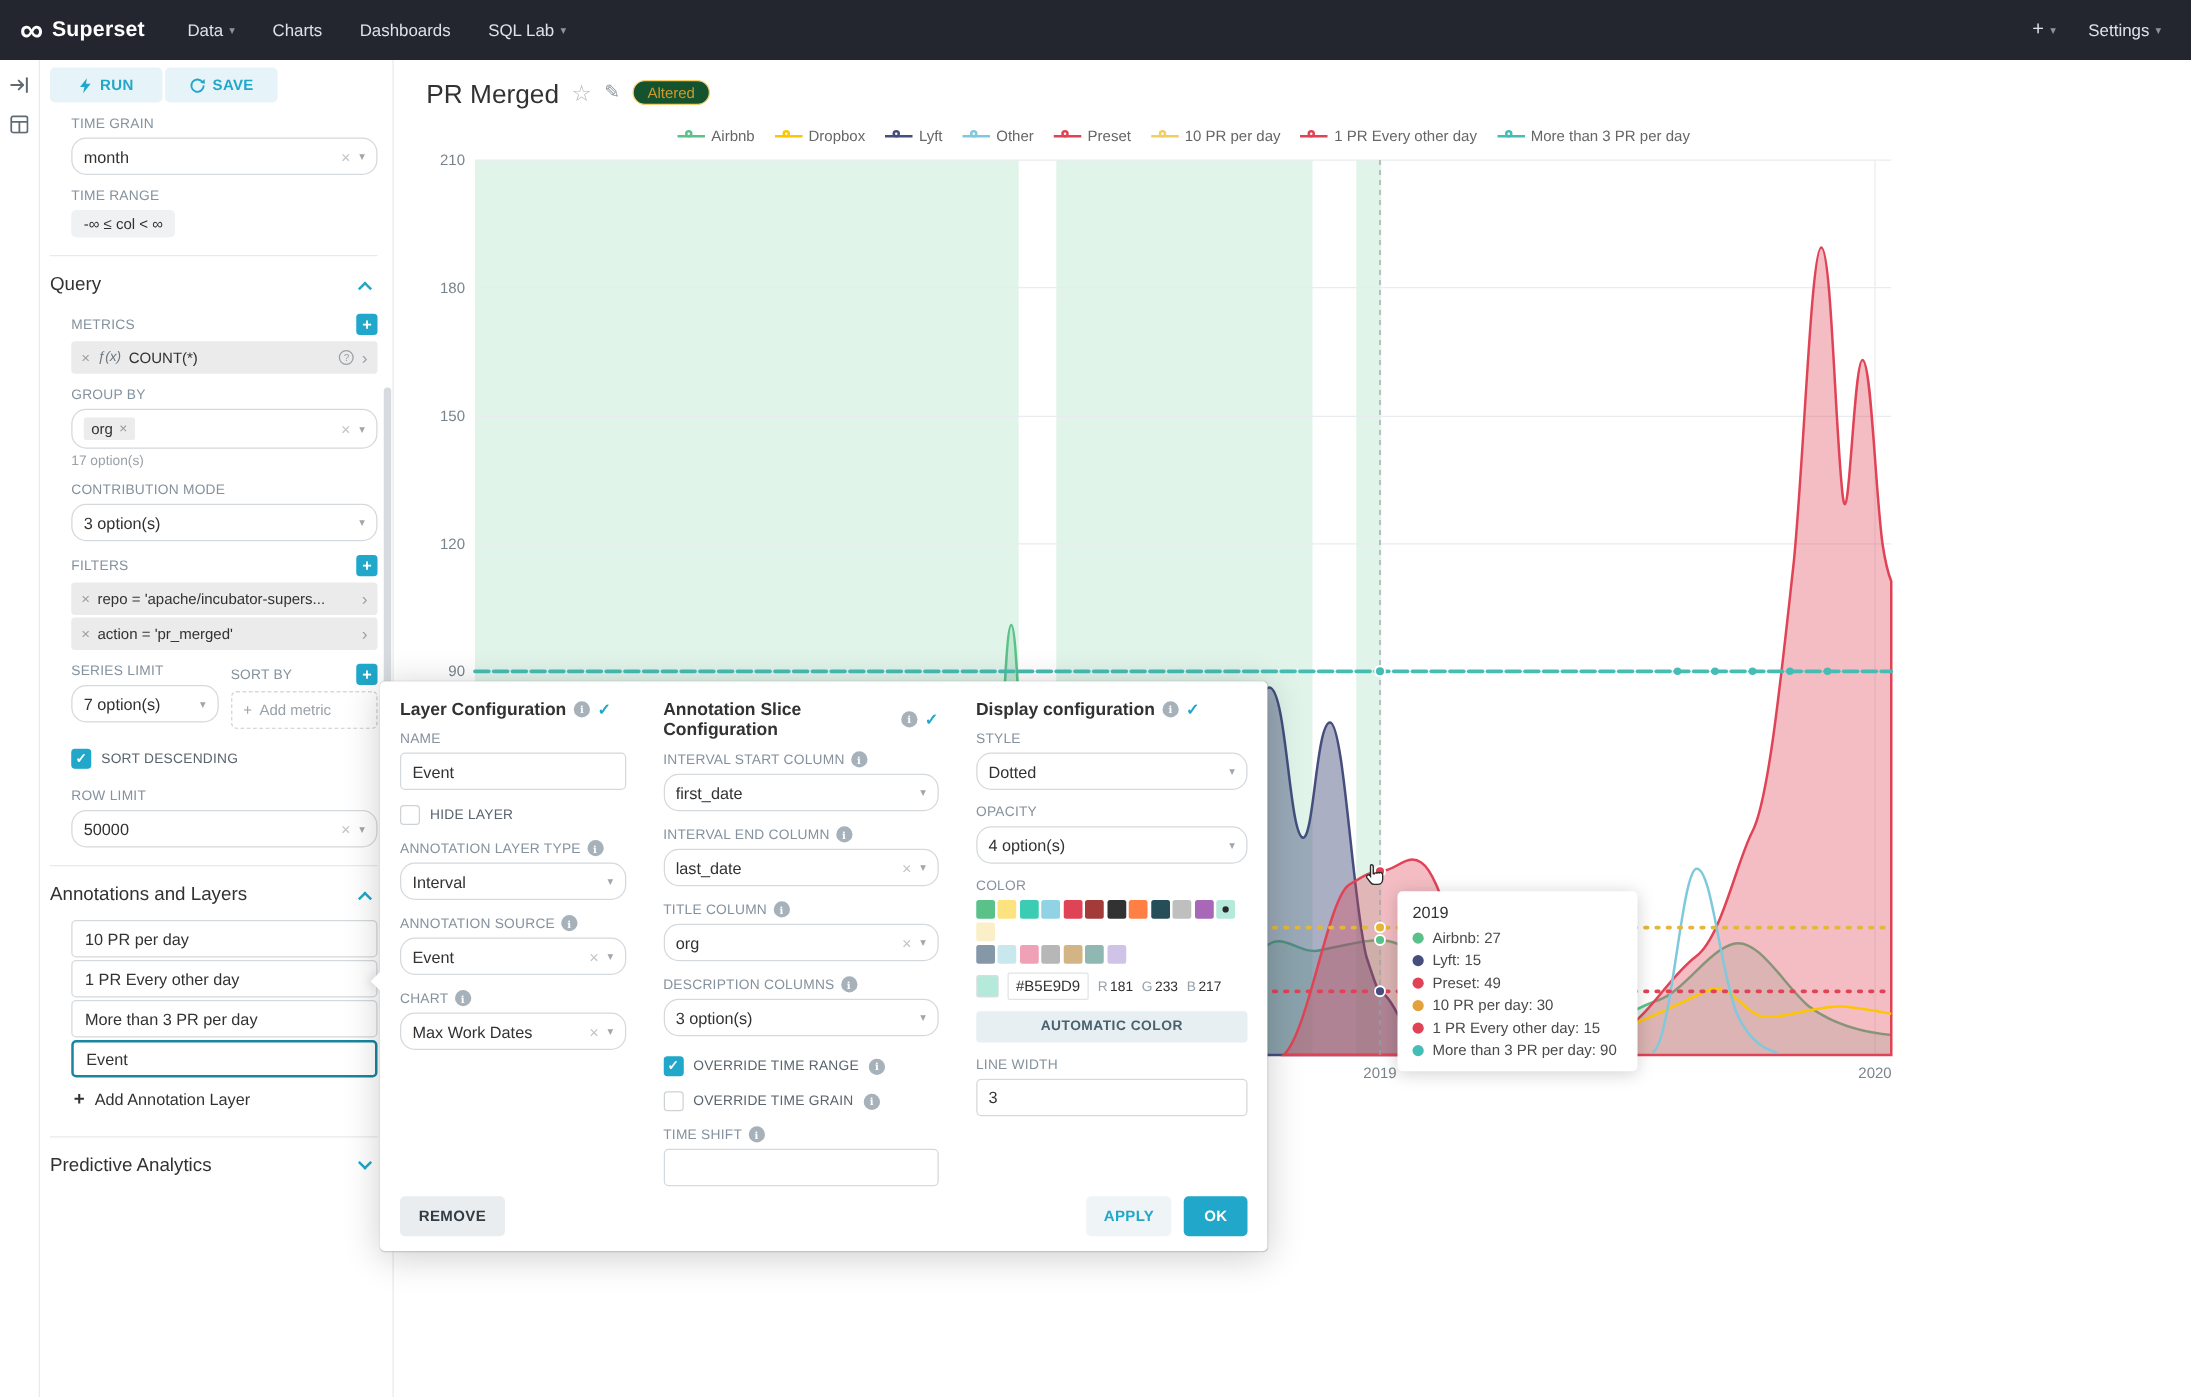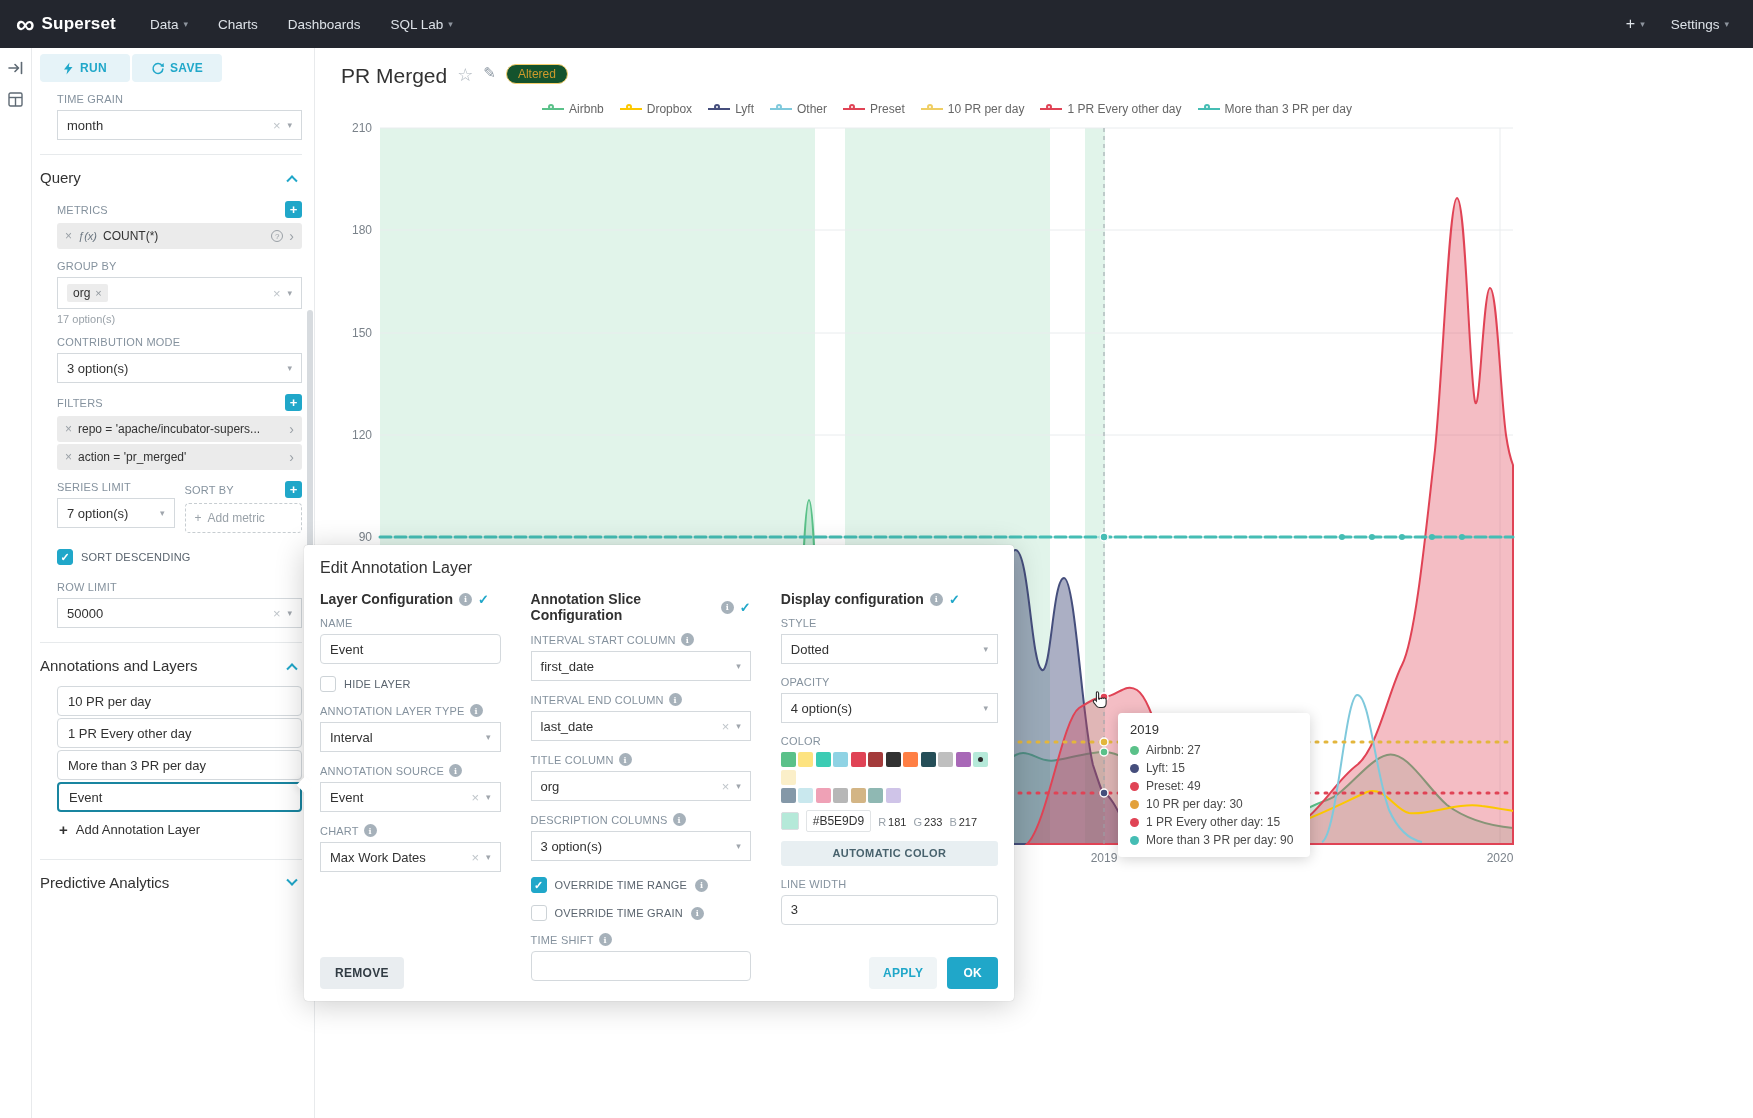--- a/index.html
+++ b/index.html
@@ -28,21 +28,21 @@
   .scroll-thumb { position:absolute; right:1px; top:262px; width:6px; height:245px; background:#D7DBDF; border-radius:3px; }
   .run-row { display:flex; gap:2px; }
   .btn-light { height:28px; flex:0 0 90px; background:#E6F3F8; color:#20A7C9; font-size:12px; font-weight:700;
                border:none; border-radius:4px; display:flex; align-items:center; justify-content:center; gap:6px; cursor:pointer; letter-spacing:.3px;}
   .grp { margin:11px 0 0 17px; }
   .lbl { font-size:11px; color:#85929E; margin-bottom:5px; display:flex; align-items:center; gap:5px; letter-spacing:.2px; }
   .lbl-row { display:flex; align-items:center; justify-content:space-between; margin-bottom:5px;}
   .lbl-row .lbl { margin-bottom:0; }
   .plus-btn { width:17px; height:17px; background:#20A7C9; color:#fff; border-radius:3px; font-size:13px; font-weight:700;
               display:flex; align-items:center; justify-content:center; line-height:1; cursor:pointer; }
-  .sel { height:30px; border:1px solid #D4D9DD; border-radius:0; background:#fff; display:flex; align-items:center;
+  .sel { height:30px; border:1px solid #D4D9DD; border-radius:12px; background:#fff; display:flex; align-items:center;
          justify-content:space-between; padding:0 9px; font-size:13px; color:#323232; cursor:pointer; }
   .sel-ic { display:flex; align-items:center; gap:7px; }
   .ic-x { color:#BFC5CA; font-size:13px; line-height:1; cursor:pointer; }
   .ic-c { color:#A0A6AD; font-size:9px; line-height:1; }
   .range-pill { display:inline-block; background:#F0F1F2; border-radius:4px; padding:4px 10px; font-size:12px; color:#323232; cursor:pointer; }
   .hr { border:none; border-top:1px solid #E7EAEC; margin:14px 0 10px 0; }
   .sec-head { display:flex; align-items:center; justify-content:space-between; padding:4px 6px 4px 0; cursor:pointer; }
   .sec-title { font-size:15px; color:#323232; }
   .chev { width:8px; height:8px; border-right:2px solid #20A7C9; border-bottom:2px solid #20A7C9; display:inline-block; }
   .chev.up { transform:rotate(-135deg) translate(-2px,-2px); }
@@ -216,20 +216,24 @@
       <div class="lbl">TIME GRAIN</div>
       <div class="sel">
         <span>month</span>
         <span class="sel-ic">
           <span class="ic-x">×</span>
           <span class="ic-c">▾</span>
         </span>
       </div>
     </div>
 
+    <div class="grp">
+      <div class="lbl">TIME RANGE</div>
+      <span class="range-pill">-∞ ≤ col &lt; ∞</span>
+    </div>
 
     <hr class="hr">
 
     <div class="sec-head">
       <span class="sec-title">Query</span>
       <span class="chev up"></span>
     </div>
 
     <div class="grp">
       <div class="lbl-row">
@@ -493,21 +497,20 @@
 
       <g font-size="12" fill="#7A828A" text-anchor="middle">
         <text x="767" y="742">2019</text>
         <text x="1163" y="742">2020</text>
       </g>
     </svg>
   </main>
 
   <div class="modal">
     <div class="modal-arrow"></div>
-    <div class="modal-title">Edit Annotation Layer</div>
     <div class="mcols">
 
       <div class="mcol1">
         <div class="mcol-head">
           <span class="mcol-title">Layer Configuration</span>
           <span class="inf">i</span>
           <span class="okcheck">✓</span>
         </div>
         <div class="mf">
           <div class="lbl">NAME</div>

